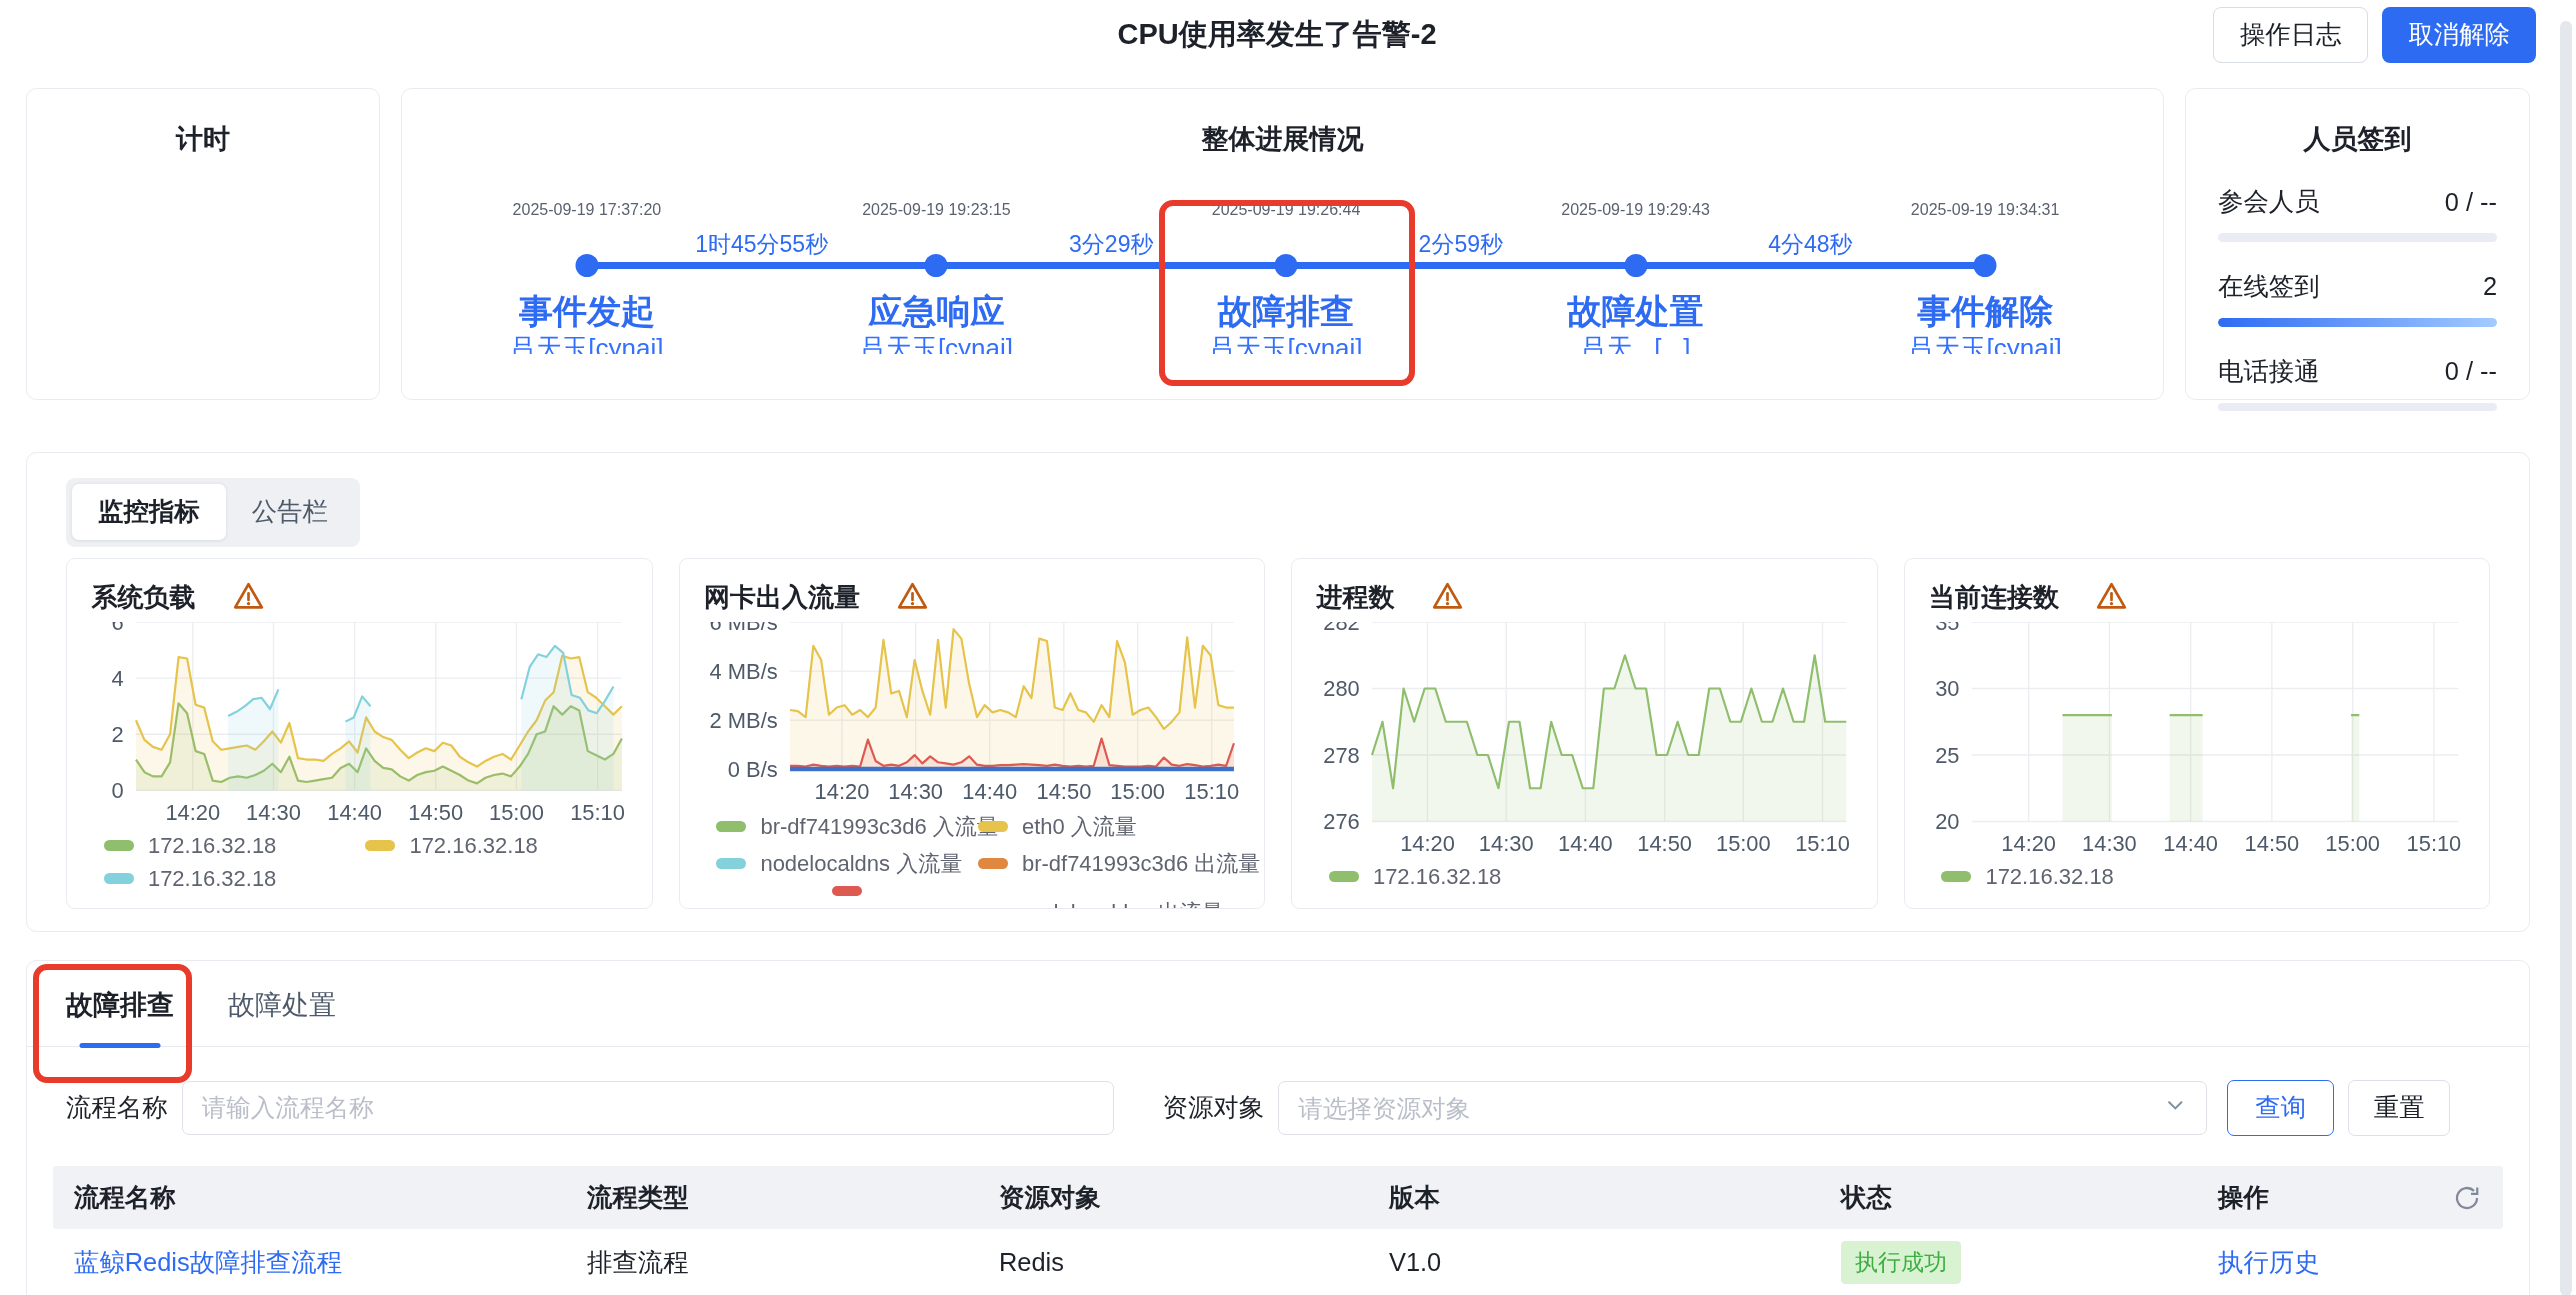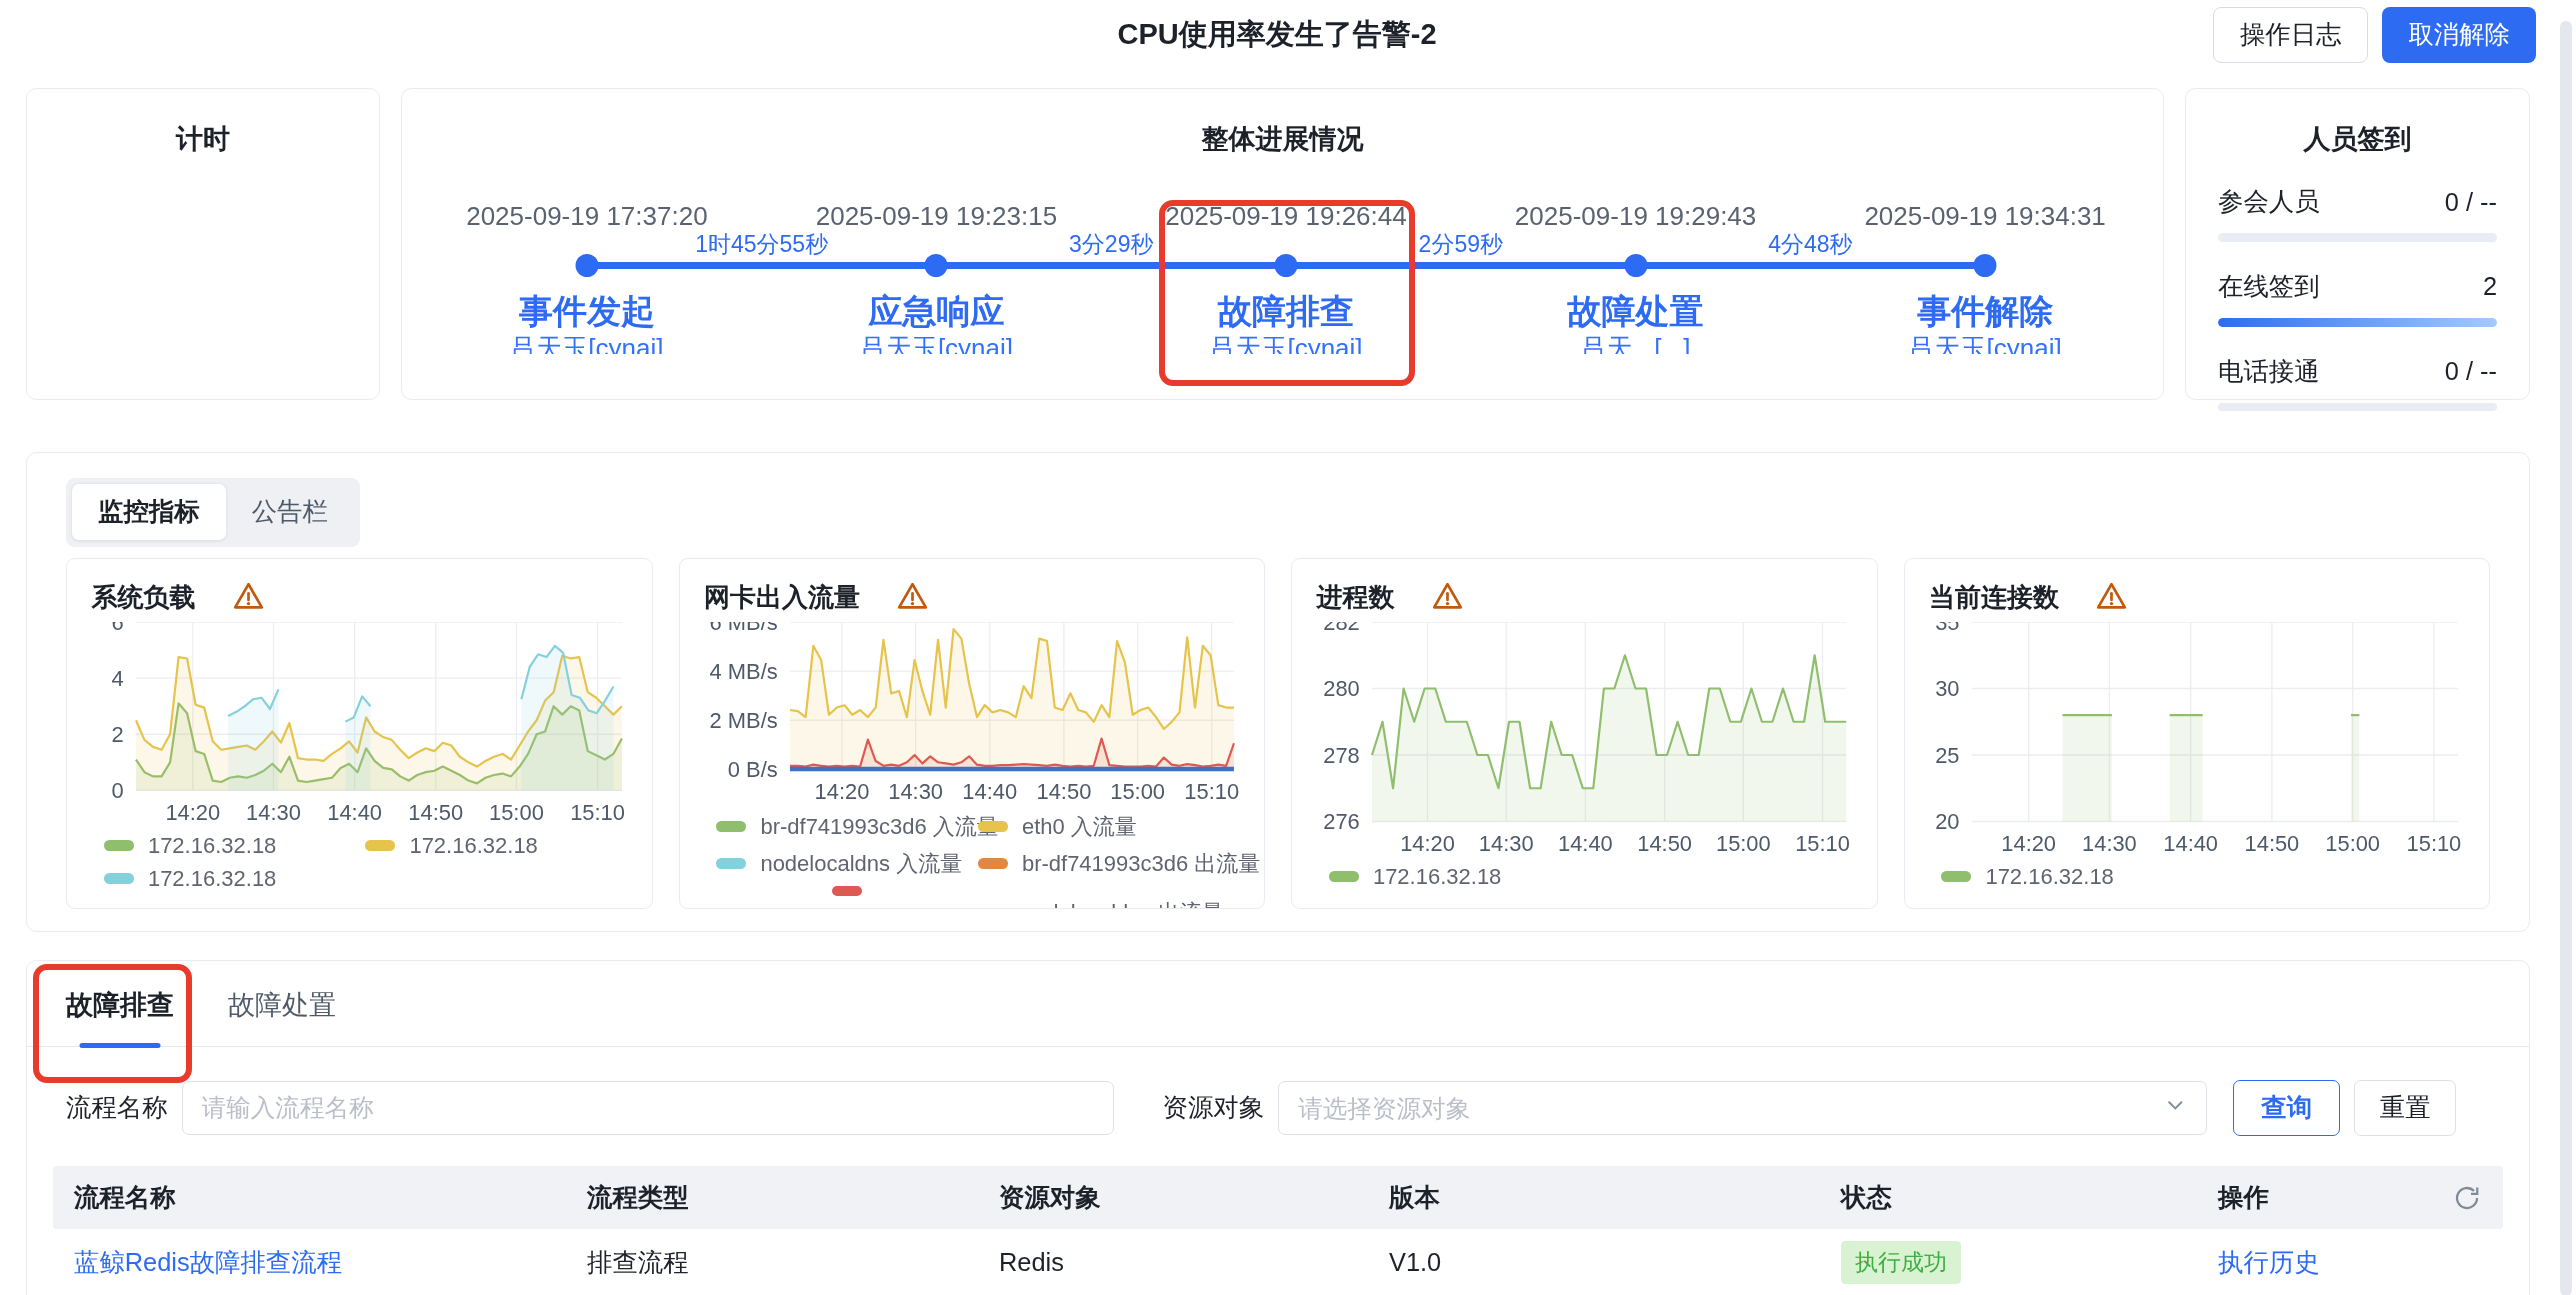--- a/index.html
+++ b/index.html
@@ -17,21 +17,21 @@
   .card{background:#fff;border:1.8px solid #e9ebf0;border-radius:10.5px;box-sizing:border-box;}
   .row1{position:absolute;top:88px;left:26px;width:2504px;height:312px;display:flex;gap:21px;}
   .card-title{font-size:27px;font-weight:bold;text-align:center;margin-top:32px;}
   
   .timing-card{width:354px;flex:none;}
   .timing-rows{margin-top:40px;display:flex;flex-direction:column;gap:35px;align-items:center;}
   .timing-row{font-size:25.4px;white-space:nowrap;}
   .timing-row .lbl{font-weight:600;}
   
   .progress-card{flex:1;position:relative;overflow:hidden;}
-  .tl-date{position:absolute;top:112px;transform:translateX(-50%);font-size:26px;color:#5a6270;white-space:nowrap;}
+  .tl-date{position:absolute;top:112px;transform:translateX(-50%);font-size:16px;color:#5a6270;white-space:nowrap;}
   .tl-line{position:absolute;top:173px;height:7px;background:#2e6bf3;border-radius:3.5px;}
   .tl-dot{position:absolute;top:165px;width:23px;height:23px;border-radius:50%;background:#2e6bf3;transform:translateX(-50%);}
   .tl-name{position:absolute;top:200px;transform:translateX(-50%);font-size:34px;font-weight:bold;color:#2e6bf3;white-space:nowrap;}
   .tl-person{position:absolute;top:242px;transform:translateX(-50%);height:23px;overflow:hidden;
              font-size:26px;color:#3370ff;white-space:nowrap;}
   .tl-duration{position:absolute;top:140px;transform:translateX(-50%);font-size:23px;color:#2e6bf3;white-space:nowrap;}
   
   .signin-card{width:345px;flex:none;padding:0 32px;}
   .signin-row{display:flex;justify-content:space-between;align-items:center;font-size:25.4px;margin-top:28px;}
   .signin-val{color:#1d2129;}
@@ -59,22 +59,22 @@
   .bt-tab.active::after{content:"";position:absolute;left:50%;transform:translateX(-50%);bottom:-1.8px;
                         width:81px;height:5.3px;background:#2e6bf3;border-radius:2.6px;}
   .filter-row{display:flex;align-items:center;margin:33px 39px 0;}
   .f-label{font-size:25.4px;color:#1d2129;margin-right:14px;white-space:nowrap;}
   .f-input{width:932px;height:54px;border:1.8px solid #dde0e6;border-radius:7px;font-size:24.6px;color:#1d2129;
            padding:0 19px;box-sizing:border-box;outline:none;font-family:inherit;}
   .f-input::placeholder{color:#b9bec8;}
   .f-select{width:929px;height:54px;border:1.8px solid #dde0e6;border-radius:7px;display:flex;align-items:center;
             justify-content:space-between;padding:0 19px;box-sizing:border-box;color:#b9bec8;font-size:24.6px;cursor:pointer;}
   .lbl2{margin-left:49px;}
-  .btn-query{margin-left:26px;width:105px;height:54px;border:1.8px solid #2e6bf3;color:#2e6bf3;background:#fff;
-             border-radius:7px;font-size:25.4px;display:flex;align-items:center;justify-content:center;cursor:pointer;font-weight:bold;}
+  .btn-query{margin-left:20px;width:105px;height:54px;border:1.8px solid #2e6bf3;color:#2e6bf3;background:#fff;
+             border-radius:7px;font-size:25.4px;display:flex;align-items:center;justify-content:center;cursor:pointer;}
   .btn-reset{margin-left:14px;width:100px;height:54px;border:1.8px solid #dde0e6;color:#1d2129;background:#fff;
              border-radius:7px;font-size:25.4px;display:flex;align-items:center;justify-content:center;cursor:pointer;}
   .table{margin:30px 26px 0;}
   .t-head{display:flex;align-items:center;background:#f0f2f5;height:63px;font-size:25.4px;font-weight:bold;
           color:#1d2129;border-radius:3.5px;padding-left:21px;position:relative;}
   .t-row{display:flex;align-items:center;height:67px;font-size:25.4px;border-bottom:1.8px solid #e7e9ee;padding-left:21px;}
   .col-0{width:513px;flex:none;}
   .col-1{width:412px;flex:none;}
   .col-2{width:390px;flex:none;}
   .col-3{width:452px;flex:none;}

